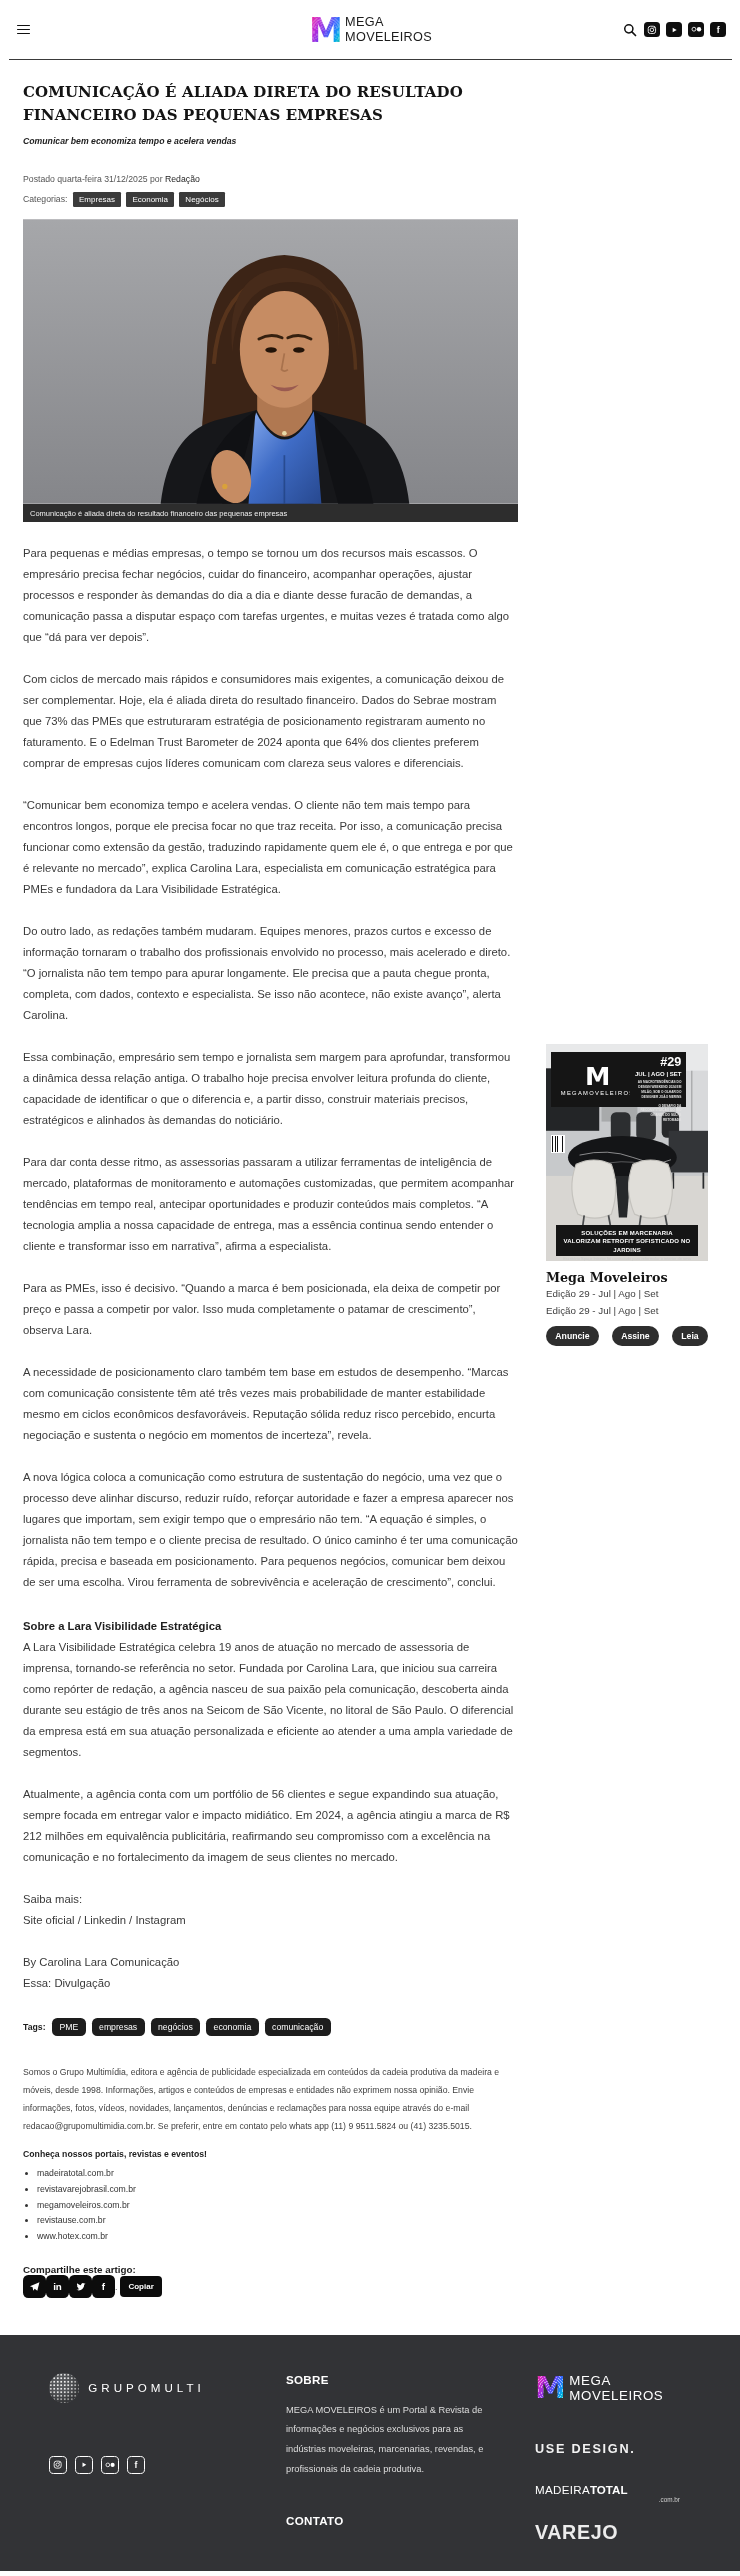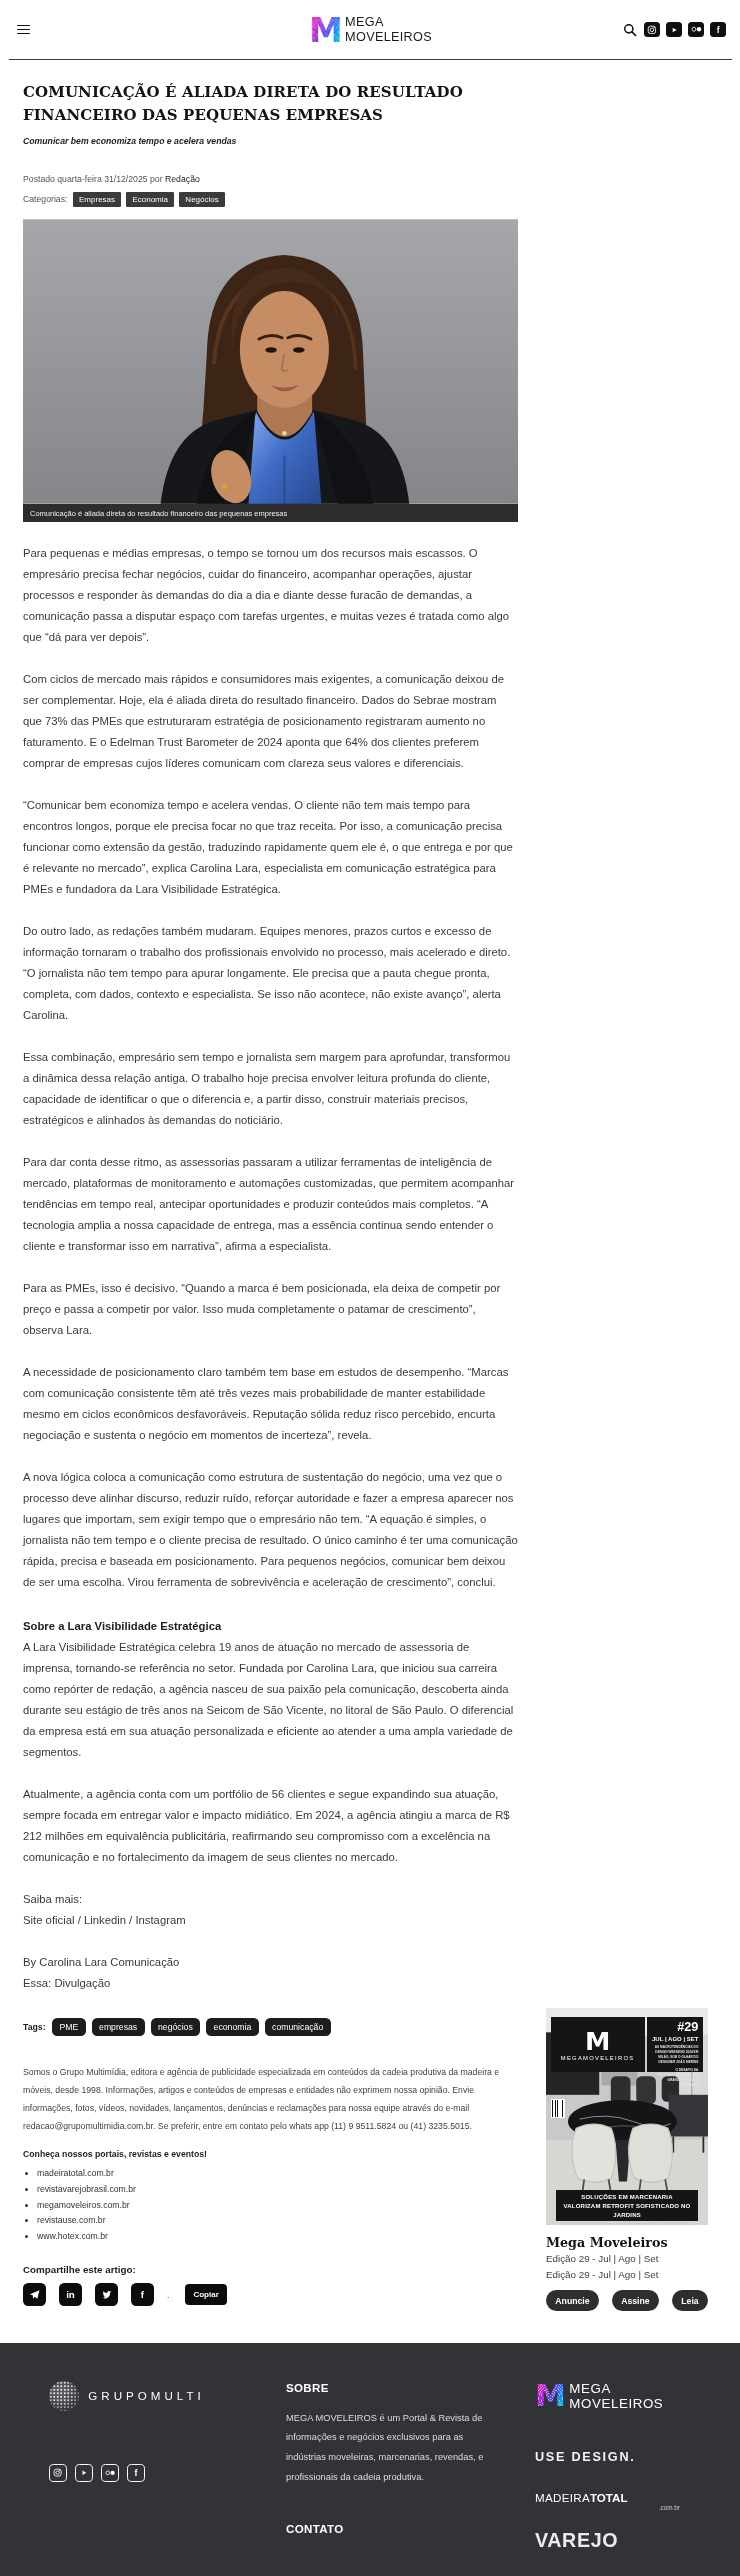--- a/index.html
+++ b/index.html
@@ -20,21 +20,21 @@
       -webkit-background-clip:text; background-clip:text; color:transparent;
     }
   }
   .logo-m-header { font-size:34px; }
   .logo-text { font-size:12.7px; line-height:15px; letter-spacing:0.3px; color:#1c1c1c; font-weight:500; }
   .hdr-icons { margin-left:auto; margin-right:5.8px; display:flex; align-items:center; gap:6.4px; }
   .icon-sq { width:15.6px; height:15.6px; background:#0f0f0f; border-radius:3.5px; display:flex; align-items:center; justify-content:center; color:#fff; font-weight:bold; font-size:8.7px; cursor:pointer; }
   .search-btn { width:15.6px; height:15.6px; display:flex; align-items:center; justify-content:center; cursor:pointer; }
 
   
-  .content { display:flex; padding:21px 32px 0 23px; gap:28px; align-items:flex-end; }
+  .content { display:flex; padding:21px 32px 0 23px; gap:28px; align-items:center; }
   .main-col { width:495px; flex:none; }
   .side-col { width:162px; flex:none; }
 
   
   h1.title { font-family:"DejaVu Serif", serif; font-size:15px; line-height:23px; color:#141414; letter-spacing:0.1px; }
   .subtitle { margin-top:9.3px; font-size:8.7px; font-style:italic; font-weight:bold; color:#222; }
   .posted { margin-top:28px; font-size:8.7px; color:#555; }
   .posted .author { color:#1f1f1f; cursor:pointer; }
   .cats { margin-top:7.5px; display:flex; align-items:center; gap:5.2px; font-size:8.7px; color:#555; }
   .cats [data-bind-list] { display:flex; gap:4.6px; }
@@ -54,32 +54,32 @@
   .tags-label { font-size:8.7px; font-weight:bold; color:#1e1e1e; }
   .tags-row [data-bind-list] { display:flex; gap:5.8px; }
   .tag-pill { background:#1d1d1d; color:#fff; font-size:8.7px; padding:4px 7.5px; border-radius:5.2px; cursor:pointer; }
 
   .disclaimer { margin-top:27px; font-size:8.7px; line-height:18px; color:#3f3f3f; }
   .portals-h { margin-top:14px; font-size:8.7px; font-weight:bold; color:#1e1e1e; }
   ul.portals { margin-top:7px; padding-left:14px; font-size:8.7px; line-height:15.6px; color:#333; }
   ul.portals li { cursor:pointer; }
 
   .share-h { margin-top:19.7px; font-size:9.8px; font-weight:bold; color:#1e1e1e; }
-  .share-row { margin-top:8px; display:flex; align-items:center; gap:13px; padding-bottom:4.6px; }
+  .share-row { margin-top:0; display:flex; align-items:center; gap:0; padding-bottom:4.6px; }
   .share-sq { width:23px; height:23px; background:#0c0c0c; border-radius:5.2px; display:flex; align-items:center; justify-content:center; color:#fff; font-weight:bold; font-size:9.8px; cursor:pointer; }
   .share-dot { color:#555; font-size:8.7px; }
   .copy-btn { background:#0c0c0c; color:#fff; border:none; border-radius:4px; padding:5.8px 8.7px; font-weight:bold; font-size:8px; font-family:inherit; margin-left:2.3px; cursor:pointer; }
 
   
   .cover { position:relative; width:162px; height:217px; margin-top:5.8px; overflow:hidden; cursor:pointer; }
   .cover svg { display:block; }
   .cover-logo-box { position:absolute; left:4.6px; top:8.7px; width:94px; height:55px; background:#151515; display:flex; flex-direction:column; align-items:center; justify-content:center; gap:1.7px; }
   .cover-m { color:#fff; font-family:"DejaVu Sans",sans-serif; font-weight:bold; font-size:25.5px; line-height:.95; }
   .cover-logo-name { color:#fff; font-size:5.8px; letter-spacing:1.3px; }
-  .cover-issue-box { position:absolute; left:101px; top:8.7px; width:56px; height:55px; background:#151515; color:#fff; padding:4px 4.6px; text-align:right; }
+  .cover-issue-box { position:absolute; left:84px; top:8.7px; width:56px; height:55px; background:#151515; color:#fff; padding:4px 4.6px; text-align:right; }
   .issue-num { font-size:12.7px; font-weight:bold; line-height:1; }
   .issue-months { font-size:6px; font-weight:bold; margin-top:1.7px; }
   .issue-blurb { font-size:3.2px; font-weight:bold; line-height:1.55; color:#e2e2e2; margin-top:3.5px; text-transform:uppercase; }
   .barcode { position:absolute; left:4.6px; top:91px; width:14px; height:18.5px; background:repeating-linear-gradient(90deg,#111 0 0.6px,#fff 0.6px 1.7px); border:1.7px solid #fff; }
   .cover-strip { position:absolute; left:10.4px; right:10.4px; bottom:4.6px; height:31px; background:#151515; color:#fff; text-align:center; padding:3.5px 5.8px 2.3px; }
   .strip-headline { font-size:6px; font-weight:bold; letter-spacing:0.2px; line-height:1.45; }
   .strip-sub { font-size:4px; color:#c9c9c9; line-height:1.5; margin-top:1.2px; }
 
   .side-title { margin-top:9.3px; font-family:"DejaVu Serif", serif; font-weight:bold; font-size:12.7px; color:#141414; }
   .edition-line { font-size:9.8px; line-height:14px; color:#3d3d3d; margin-top:2.3px; }

